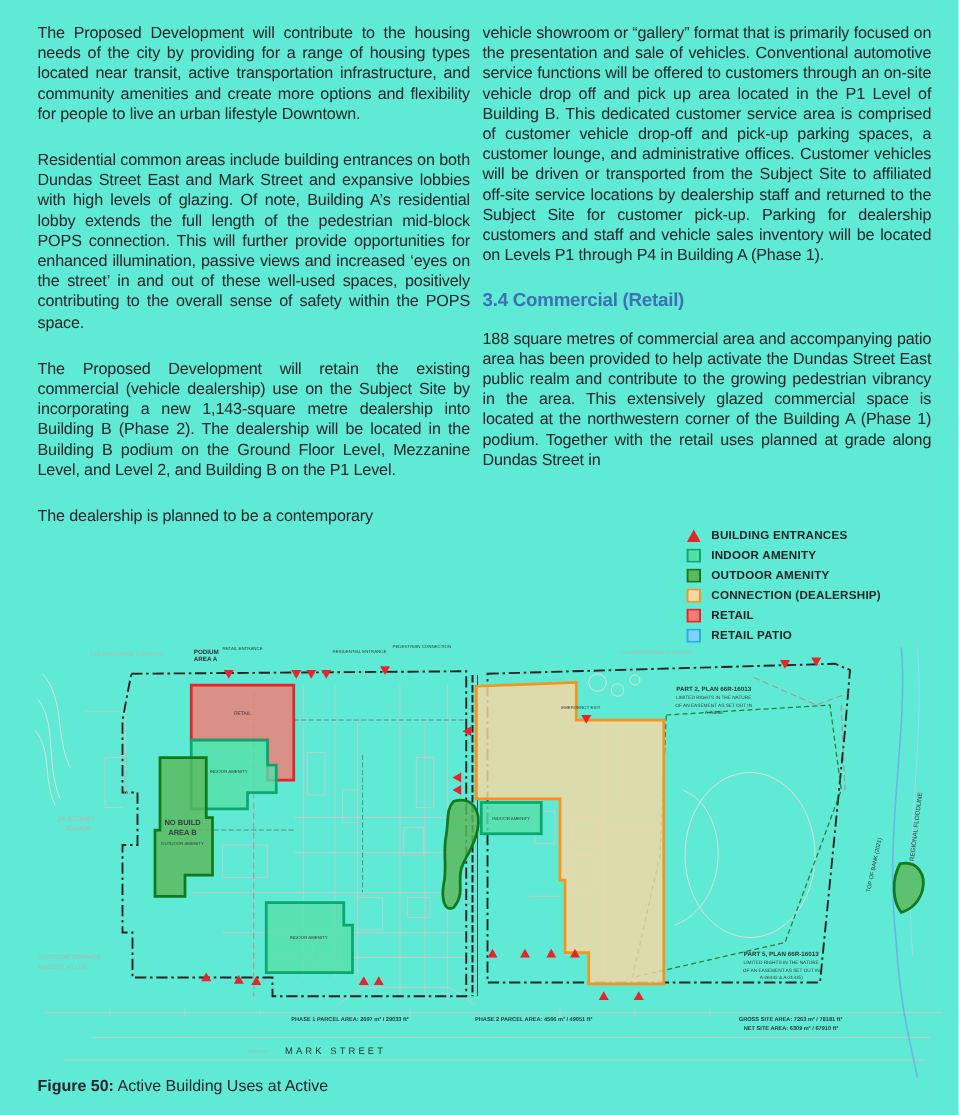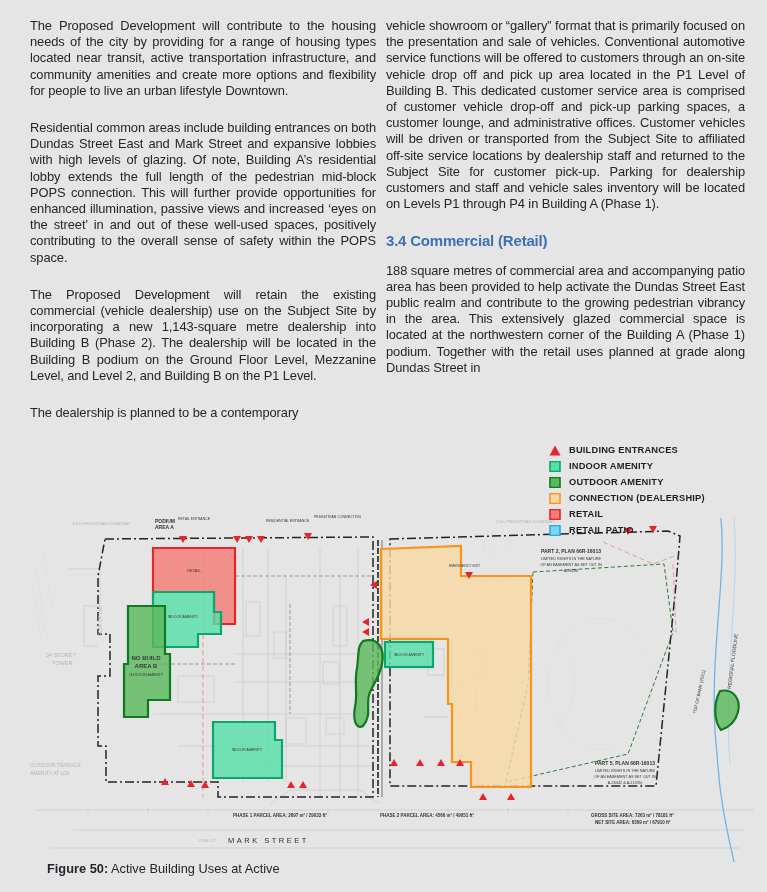--- a/index.html
+++ b/index.html
@@ -1,28 +1,28 @@
 <!DOCTYPE html>
 <html><head>
 <meta charset="utf-8">
 <style>
   html,body{margin:0;padding:0;background:#fff;}
-  .page{position:relative;width:767px;height:892px;background:#e5e5e5;overflow:hidden;
+  .page{position:relative;width:767px;height:892px;background:#5eead4;overflow:hidden;
         font-family:"Liberation Sans",sans-serif;color:#26242c;}
   .col{position:absolute;top:18px;font-size:12.9px;line-height:16.2px;text-align:justify;letter-spacing:-0.1px;}
   .col p{margin:0 0 21px 0;}
   .col-left{left:30px;width:346px;}
   .col-right{left:386px;width:359px;}
   h2.sec{font-size:15px;font-weight:bold;letter-spacing:-0.2px;margin:4px 0 13px 0;text-align:left;}
-  .legend{position:absolute;left:549px;top:442px;z-index:3;}
+  .legend{position:absolute;left:549px;top:420px;z-index:3;}
   .legend-row{display:flex;align-items:center;gap:8px;height:16px;}
   .legend-label{font-size:9.3px;font-weight:bold;letter-spacing:0.2px;color:#1f1e24;white-space:nowrap;}
   .plan{position:absolute;left:28px;top:514px;width:732px;height:350px;}
   .caption{position:absolute;left:30px;top:861px;font-size:12.8px;}
-  .caption strong{font-weight:bold;margin-left:17px;}
+  .caption strong{font-weight:bold;}
   
   .ln{stroke:#c9c9c9;stroke-width:.7;fill:none;}
   .lnl{stroke:#dedede;stroke-width:.8;fill:none;}
   .bnd{stroke:#232323;stroke-width:1.5;fill:none;stroke-dasharray:9 3 2 3;}
   .dsh{stroke:#6a6a6a;stroke-width:.6;fill:none;stroke-dasharray:4 2;}
   .red-dash{stroke:#e06666;stroke-width:.6;fill:none;stroke-dasharray:5 3;}
   .grn-dash{stroke:#2e7d32;stroke-width:1;fill:none;stroke-dasharray:4 2.5;}
   .region{fill-opacity:.82;stroke-width:2.2;}
   text{font-family:"Liberation Sans",sans-serif;fill:#3a3a3a;}
   .t35{font-size:3.5px;}.t38{font-size:3.8px;}.t4{font-size:4px;}.t45{font-size:4.5px;}

